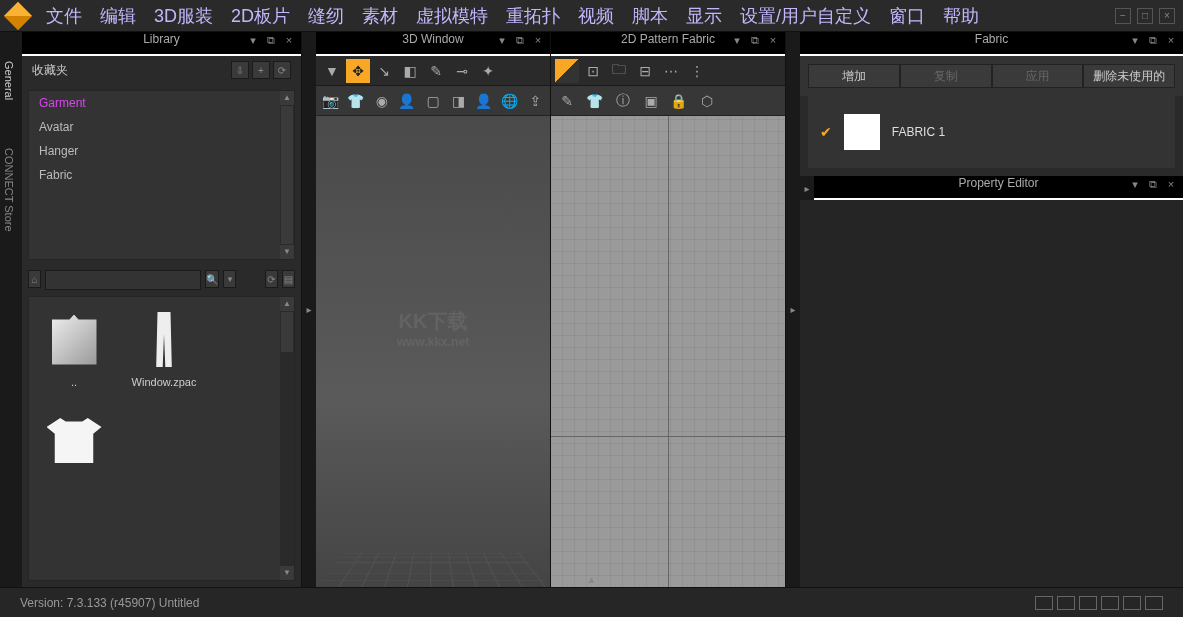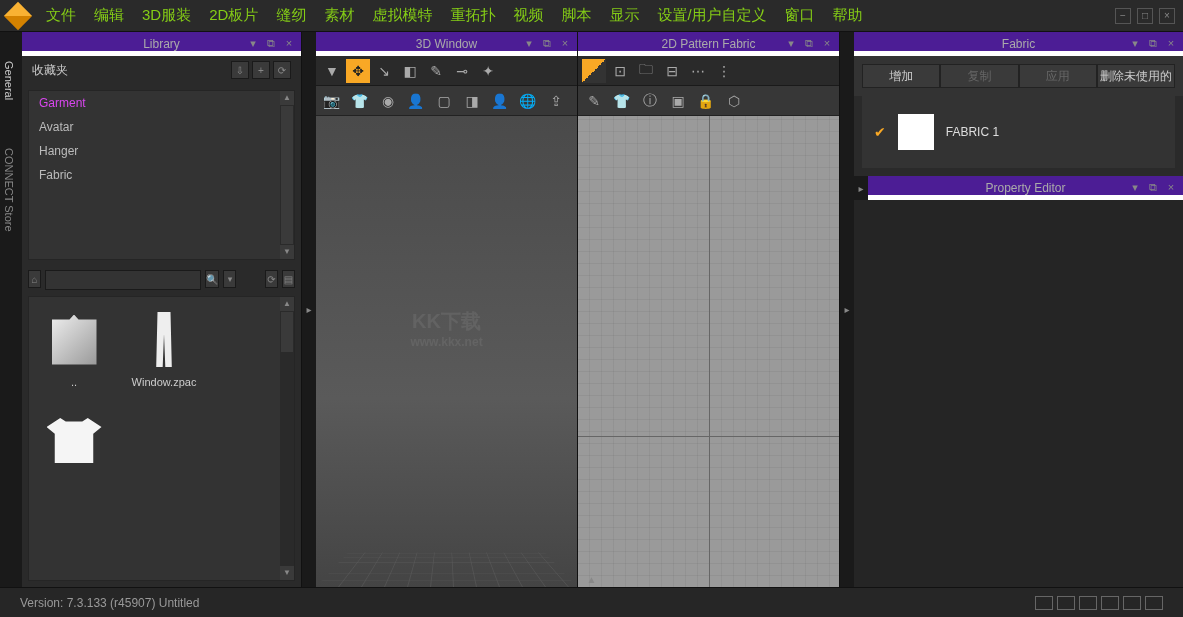--- a/index.html
+++ b/index.html
@@ -1,28 +1,28 @@
 <!DOCTYPE html>
 <html><head>
 <meta charset="utf-8">
 <style>
 *{margin:0;padding:0;box-sizing:border-box;font-family:"Microsoft YaHei",Arial,sans-serif;user-select:none}
 body{width:1183px;height:617px;background:#1a1a1a;color:#b5b5b5;font-size:12px;overflow:hidden}
 .titlebar{height:32px;background:#2a2a2a;display:flex;align-items:center;padding:0 8px;border-bottom:1px solid #111}
 .logo{width:20px;height:20px;margin-right:18px;background:linear-gradient(135deg,#f9b233 50%,#d48200 50%);transform:rotate(45deg)}
 .menu{display:flex;gap:18px;flex:1}
-.menu span{color:#84cc16;font-size:15px;cursor:pointer}
+.menu span{color:#c4b5fd;font-size:18px;cursor:pointer}
 .winctrl{display:flex;gap:6px}
 .winctrl .btn{width:16px;height:16px;border:1px solid #555;display:flex;align-items:center;justify-content:center;font-size:10px;cursor:pointer;color:#888}
 .main{display:flex;height:555px}
 .lefttabs{width:22px;background:#1a1a1a;display:flex;flex-direction:column;padding-top:20px;gap:30px}
 .vtab{writing-mode:vertical-lr;font-size:11px;color:#888;text-align:center;padding:8px 2px;cursor:pointer;border:1px solid transparent}
 .vtab.active{color:#ccc}
 .lib{width:280px;background:#2a2a2a;display:flex;flex-direction:column;border-right:1px solid #111}
-.phead{height:24px;background:#4c1d95;display:flex;align-items:flex-end;justify-content:center;position:relative;border-bottom:5px solid #ffffff;font-size:12px;color:#aaa}
+.phead{height:24px;background:#000000;display:flex;align-items:flex-start;justify-content:center;position:relative;border-bottom:2px solid #ffffff;font-size:12px;color:#aaa}
 .phead .picons{position:absolute;right:4px;display:flex;gap:2px}
 .ic{width:16px;height:16px;display:inline-flex;align-items:center;justify-content:center;color:#888;cursor:pointer;font-size:11px}
 .fav{height:28px;display:flex;align-items:center;padding:0 10px;color:#ccc;background:#2a2a2a}
 .fav .ractions{margin-left:auto;display:flex;gap:3px}
 .ibox{width:18px;height:18px;background:#3a3a3a;border:1px solid #1a1a1a;display:flex;align-items:center;justify-content:center;font-size:10px;color:#888;cursor:pointer}
 .catlist{background:#333;margin:6px;border:1px solid #252525;height:170px;position:relative}
 .cat{padding:5px 10px;font-size:12px;color:#bbb;cursor:pointer}
 .cat.sel{color:#d946ef}
 .sbar{position:absolute;right:0;top:0;width:14px;height:100%;background:#2a2a2a;display:flex;flex-direction:column}
 .sbar .arr{height:14px;background:#3a3a3a;text-align:center;font-size:8px;line-height:14px;color:#888}
@@ -30,21 +30,21 @@
 .srch{display:flex;padding:4px 6px;gap:4px}
 .sinput{flex:1;height:20px;background:#333;border:1px solid #1a1a1a;color:#888;padding:0 6px;font-size:11px}
 .thumbs{flex:1;background:#333;margin:2px 6px 6px;border:1px solid #252525;position:relative;padding:10px;display:flex;flex-wrap:wrap;gap:20px;align-content:flex-start}
 .thumb-item{width:70px;text-align:center;cursor:pointer}
 .thumb-img{width:60px;height:65px;margin:0 auto;display:flex;align-items:center;justify-content:center}
 .thumb-lbl{font-size:11px;color:#ccc;margin-top:4px}
 .folder3d{width:45px;height:50px;background:linear-gradient(135deg,#eee,#999);clip-path:polygon(0 10%,40% 10%,50% 0,60% 10%,100% 10%,100% 100%,0 100%);position:relative}
 .pants{width:26px;height:55px;background:#eee;clip-path:polygon(25% 0,75% 0,80% 100%,55% 100%,50% 40%,45% 100%,20% 100%)}
 .tshirt{width:55px;height:45px;background:#f5f5f5;clip-path:polygon(25% 0,35% 8%,65% 8%,75% 0,100% 20%,85% 35%,85% 100%,15% 100%,15% 35%,0 20%)}
 .viewport{display:flex;flex:1}
-.v3d,.v2d{width:262px;display:flex;flex-direction:column;background:#2a2a2a;border-right:1px solid #111}
+.v3d,.v2d{width:235px;display:flex;flex-direction:column;background:#2a2a2a;border-right:1px solid #111}
 .toolbar{height:30px;background:#2a2a2a;display:flex;align-items:center;padding:0 4px;gap:2px;border-bottom:1px solid #1a1a1a}
 .toolbar2{height:30px;background:#373737;display:flex;align-items:center;padding:0 4px;gap:4px;border-bottom:1px solid #222}
 .tb{width:24px;height:24px;display:flex;align-items:center;justify-content:center;color:#aaa;cursor:pointer;font-size:14px}
 .tb.active{background:#f9a825;color:#222}
 .tb.sel2{background:linear-gradient(135deg,#f9a825 50%,#333 50%)}
 .view3d{flex:1;background:linear-gradient(180deg,#4a4a4a 0%,#5a5a5a 60%,#444 100%);position:relative;overflow:hidden}
 .floor{position:absolute;bottom:0;left:0;right:0;height:80px;background:repeating-linear-gradient(90deg,transparent 0,transparent 22px,rgba(90,90,90,0.6) 22px,rgba(90,90,90,0.6) 23px),repeating-linear-gradient(0deg,transparent 0,transparent 12px,rgba(90,90,90,0.6) 12px,rgba(90,90,90,0.6) 13px);transform:perspective(200px) rotateX(55deg);transform-origin:bottom}
 .wmark{position:absolute;top:45%;left:50%;transform:translate(-50%,-50%);color:rgba(255,255,255,0.08);font-size:20px;text-align:center;font-weight:bold}
 .view2d{flex:1;background:#9a9a9a;background-image:repeating-linear-gradient(0deg,transparent 0,transparent 11px,rgba(0,0,0,0.05) 11px,rgba(0,0,0,0.05) 12px),repeating-linear-gradient(90deg,transparent 0,transparent 11px,rgba(0,0,0,0.05) 11px,rgba(0,0,0,0.05) 12px);position:relative}
 .axisv{position:absolute;left:50%;top:0;bottom:0;width:1px;background:#666}

